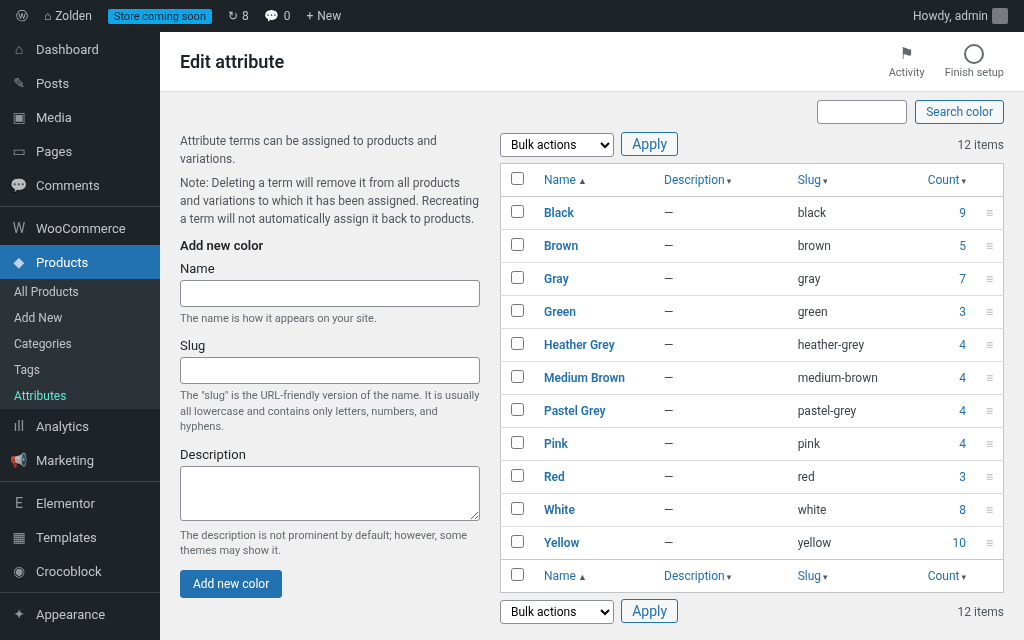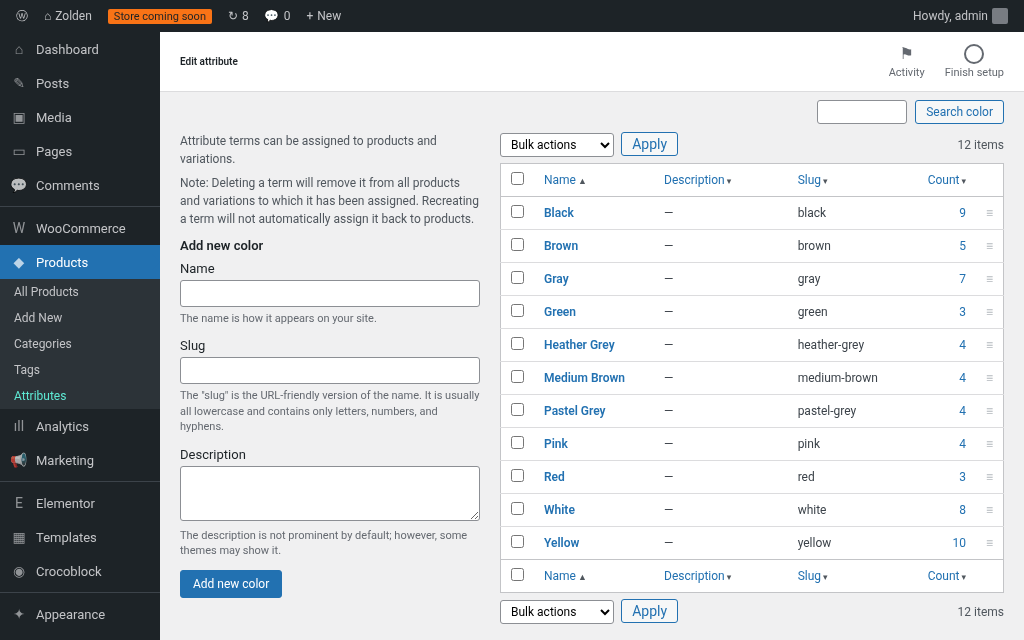--- a/index.html
+++ b/index.html
@@ -1,34 +1,34 @@
 <!DOCTYPE html>
 <html><head>
 <meta charset="utf-8">
 <style>
 *{box-sizing:border-box;margin:0;padding:0;font-family:-apple-system,BlinkMacSystemFont,"Segoe UI",Roboto,sans-serif}
 body{font-size:13px;color:#3c434a;background:#f0f0f1}
 .adminbar{height:32px;background:#1d2327;color:#c3c4c7;display:flex;align-items:center;padding:0 8px;font-size:12px;justify-content:space-between}
 .adminbar-left,.adminbar-right{display:flex;align-items:center;gap:0}
 .ab-item{display:flex;align-items:center;padding:0 8px;height:32px;cursor:pointer;gap:4px}
-.ab-badge{background:#f97316;color:#1d2327;padding:1px 6px;border-radius:2px;font-size:11px}
+.ab-badge{background:#0ea5e9;color:#1d2327;padding:1px 6px;border-radius:2px;font-size:11px}
 .ab-avatar{width:16px;height:16px;background:#787c82;border-radius:2px}
 .layout{display:flex;height:calc(100vh - 32px)}
 .sidebar{width:160px;background:#1d2327;color:#c3c4c7;font-size:13px;overflow-y:auto;flex-shrink:0}
 .menu-item{display:flex;align-items:center;gap:8px;padding:8px 10px;cursor:pointer;position:relative}
 .menu-item.current{background:#2271b1;color:#fff}
 .menu-item.current::after{content:'';position:absolute;right:-8px;top:50%;transform:translateY(-50%);border:8px solid transparent;border-left-color:#2271b1}
 .menu-sep{border-top:1px solid #3c434a;margin:4px 0}
 .menu-icon{width:18px;height:18px;display:flex;align-items:center;justify-content:center;font-size:14px;opacity:.7}
 .submenu{background:#2c3338}
 .submenu-item{padding:6px 10px 6px 14px;cursor:pointer;font-size:12px;color:#c3c4c7}
 .submenu-item.current{color:#5eead4;font-weight:400}
 .content{flex:1;overflow-y:auto;background:#f0f0f1}
 .header{background:#fff;padding:12px 20px;display:flex;align-items:center;justify-content:space-between;border-bottom:1px solid #dcdcde}
-.header h1{font-size:10px;font-weight:600;color:#1d2327}
+.header h1{font-size:18px;font-weight:600;color:#1d2327}
 .header-actions{display:flex;gap:20px;align-items:flex-start}
 .header-action{text-align:center;cursor:pointer;font-size:11px;color:#646970}
 .header-action-icon{width:20px;height:20px;border:2px solid #646970;border-radius:50%;margin:0 auto 2px;position:relative}
 .toolbar{display:flex;justify-content:flex-end;padding:8px 20px;gap:8px}
 .search-input{border:1px solid #8c8f94;border-radius:3px;padding:4px 8px;width:90px;font-size:12px}
 .search-btn{border:1px solid #2271b1;background:#f6f7f7;color:#2271b1;padding:4px 10px;border-radius:3px;cursor:pointer;font-size:12px}
 .cols{display:flex;padding:0 20px 20px;gap:20px;align-items:flex-start}
 .left-col{width:300px;flex-shrink:0}
 .right-col{flex:1}
 .help-text{font-size:12px;color:#50575e;margin-bottom:6px;line-height:1.5}

